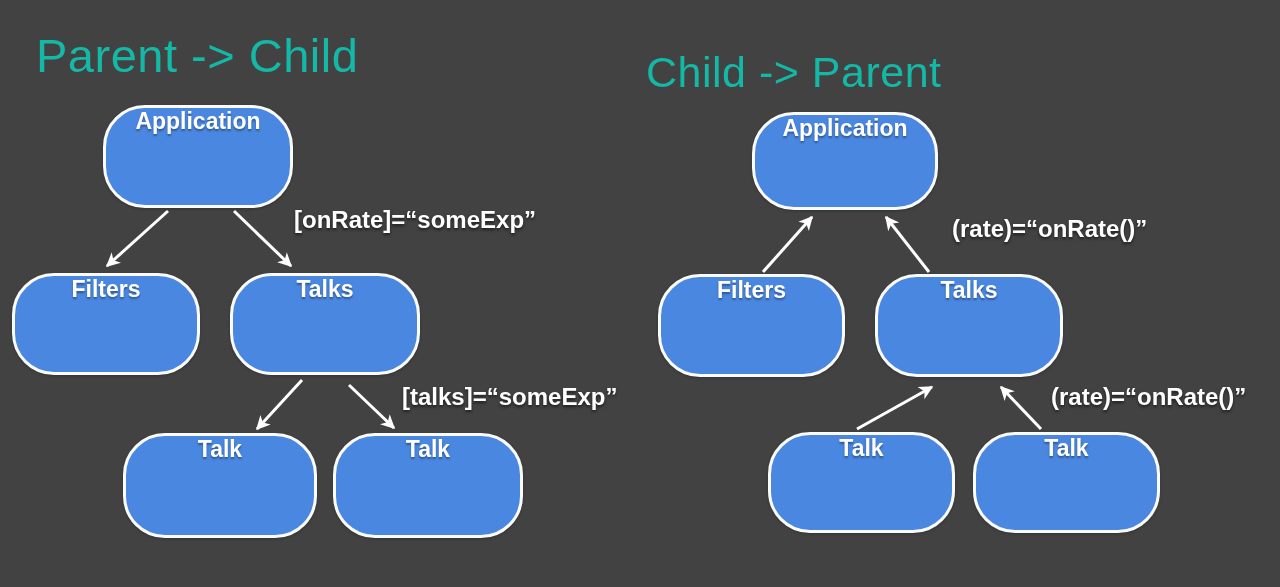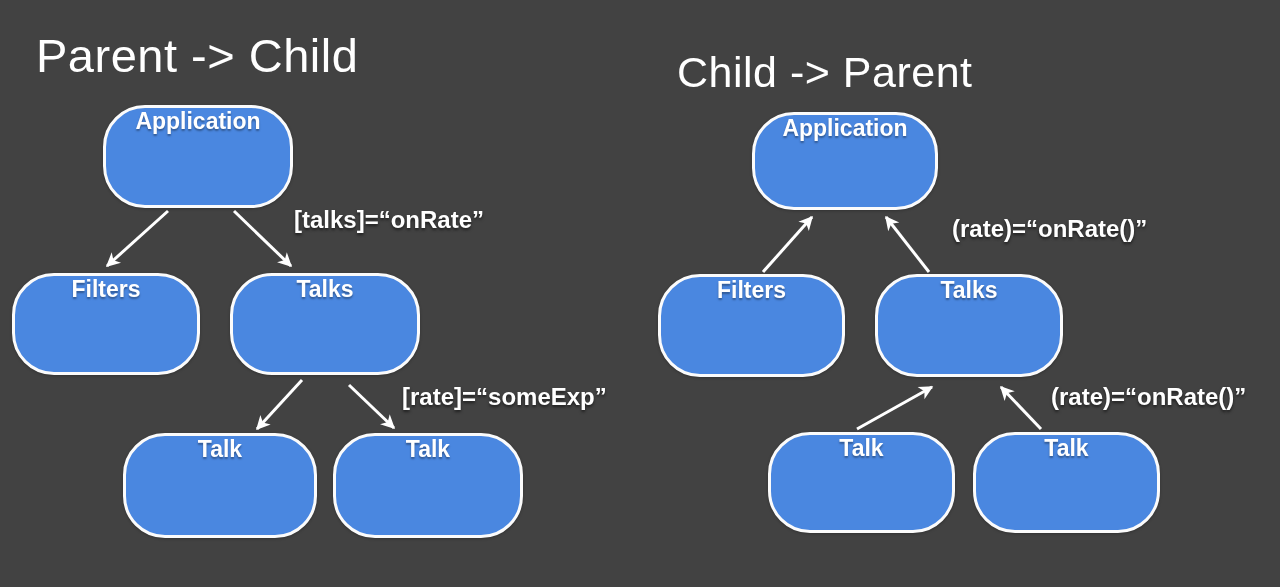--- a/index.html
+++ b/index.html
@@ -6,27 +6,27 @@
   #canvas {
     position: relative;
     width: 1280px;
     height: 587px;
     background: #424242;
     overflow: hidden;
     font-family: "Liberation Sans", sans-serif;
   }
   .diagram-title {
     position: absolute;
-    color: #ffffff;
+    color: #14b8a6;
     font-weight: 400;
     white-space: nowrap;
     letter-spacing: 0.5px;
   }
   .title-left  { left: 36px;  top: 28px; font-size: 47px; }
-  .title-right { left: 677px; top: 48px; font-size: 43px; }
+  .title-right { left: 646px; top: 48px; font-size: 43px; }
   .node {
     position: absolute;
     box-sizing: border-box;
     background: #4a87e0;
     border: 3.5px solid #fbfbfb;
     border-radius: 42px;
     display: flex;
     align-items: flex-start;
     justify-content: center;
     color: #ffffff;
@@ -103,19 +103,19 @@
         <span>Talks</span>
       </div>
       <div class="node" style="left: 768px; top: 432px; width: 187px; height: 101px; background: rgb(74, 135, 224); border-color: rgb(251, 251, 251);">
         <span>Talk</span>
       </div>
       <div class="node" style="left: 973px; top: 432px; width: 187px; height: 101px; background: rgb(74, 135, 224); border-color: rgb(251, 251, 251);">
         <span>Talk</span>
       </div>
     </div>
   <div id="annotations-layer">
-      <div class="annotation" style="left: 294px; top: 206px; color: rgb(255, 255, 255);">[talks]=“onRate”</div>
-      <div class="annotation" style="left: 402px; top: 383px; color: rgb(255, 255, 255);">[rate]=“someExp”</div>
+      <div class="annotation" style="left: 294px; top: 206px; color: rgb(255, 255, 255);">[onRate]=“someExp”</div>
+      <div class="annotation" style="left: 402px; top: 383px; color: rgb(255, 255, 255);">[talks]=“someExp”</div>
       <div class="annotation" style="left: 952px; top: 215px; color: rgb(255, 255, 255);">(rate)=“onRate()”</div>
       <div class="annotation" style="left: 1051px; top: 383px; color: rgb(255, 255, 255);">(rate)=“onRate()”</div>
     </div>
 
 </div>
 
 </body></html>

